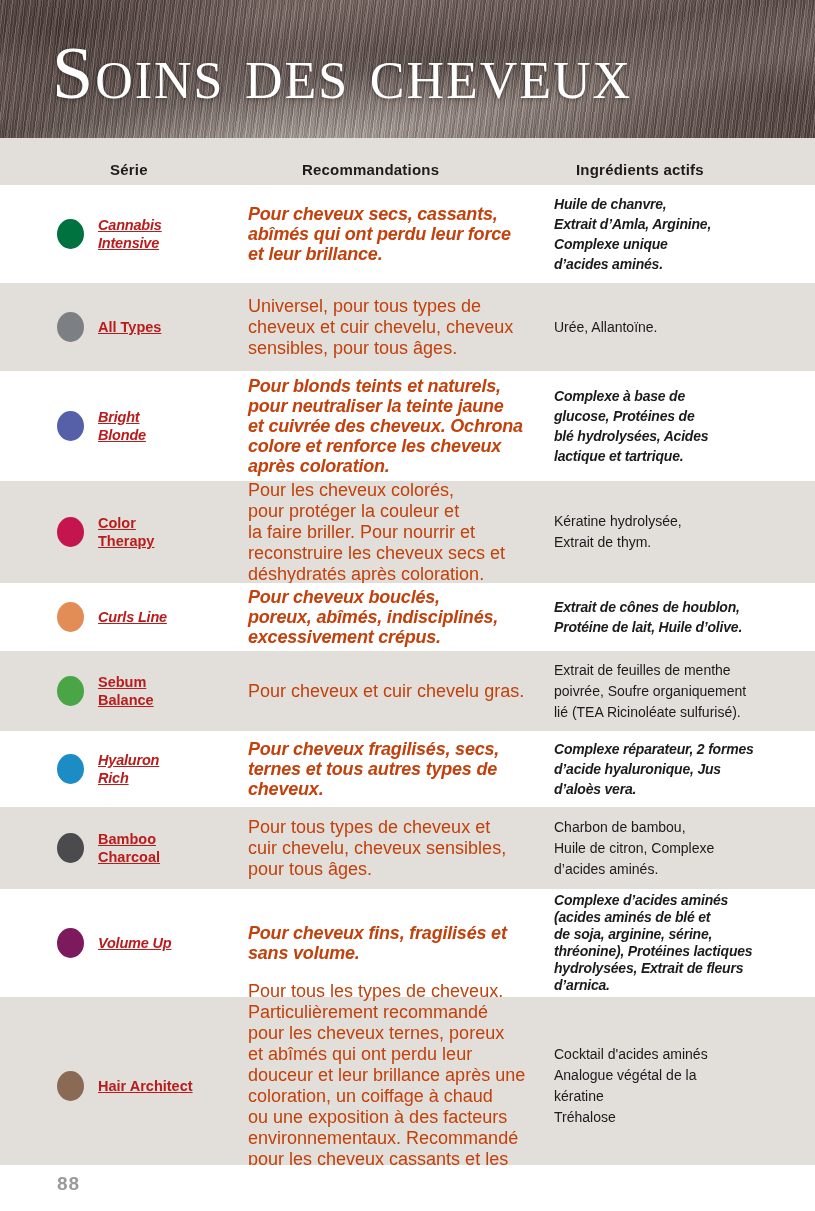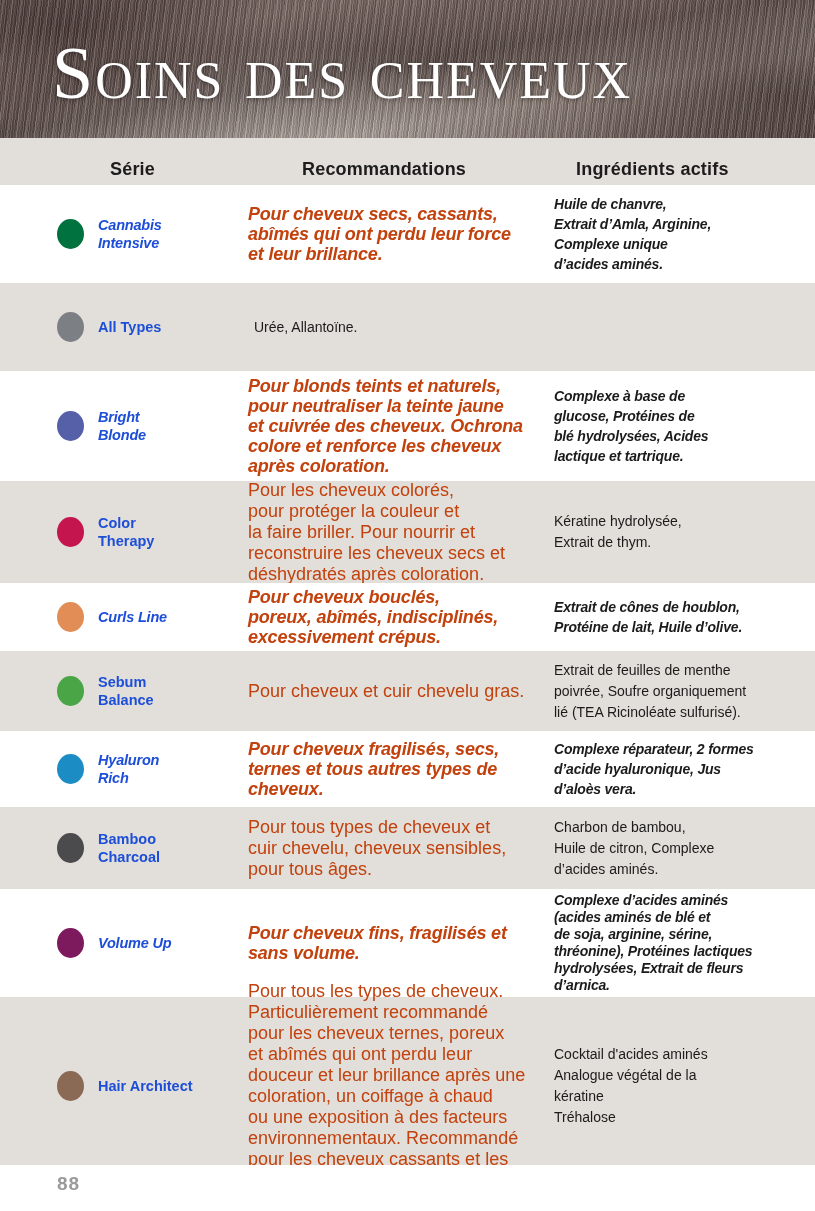--- a/index.html
+++ b/index.html
@@ -70,21 +70,21 @@
   
   .table{width:815px;}
   .thead{
     background:#e2ded9;
     height:47px;
     position:relative;
   }
   .thead .cell{
     position:absolute;top:0;height:63px;
     display:flex;align-items:center;
-    font-size:18px;
+    font-size:15px;
     font-weight:700;
     color:#1c1c1c;
     letter-spacing:.2px;
   }
   .th-serie{left:110px;}
   .th-reco{left:302px;}
   .th-ingr{left:576px;}
 
   .row{
     position:relative;
@@ -106,22 +106,23 @@
   .dot{
     width:27px;height:30px;
     border-radius:50%;
     flex:0 0 27px;
     margin-right:14px;
   }
   .serie-name{
     font-size:14.5px;
     font-weight:700;
     line-height:18px;
-    color:#1d4ed8;
+    color:#b91c1c;
     white-space:pre-line;
+    text-decoration:underline;
   }
   .col-reco{
     width:300px;
     flex:0 0 300px;
     padding-right:16px;
     box-sizing:border-box;
     font-size:18px;
     line-height:21px;
     color:#c2410c;
     white-space:pre-line;
@@ -196,20 +197,23 @@
         <div class="col-ingr">Huile de chanvre,
 Extrait d’Amla, Arginine,
 Complexe unique
 d’acides aminés.</div>
       </div>
       <div class="row alt" style="height: 88px;">
         <div class="col-serie">
           <span class="dot" style="background: rgb(124, 128, 132);"></span>
           <span class="serie-name">All Types</span>
         </div>
+        <div class="col-reco">Universel, pour tous types de
+cheveux et cuir chevelu, cheveux
+sensibles, pour tous âges.</div>
         <div class="col-ingr">Urée, Allantoïne.</div>
       </div>
       <div class="row heavy" style="height: 110px;">
         <div class="col-serie">
           <span class="dot" style="background: rgb(85, 96, 168);"></span>
           <span class="serie-name">Bright
 Blonde</span>
         </div>
         <div class="col-reco">Pour blonds teints et naturels,
 pour neutraliser la teinte jaune

